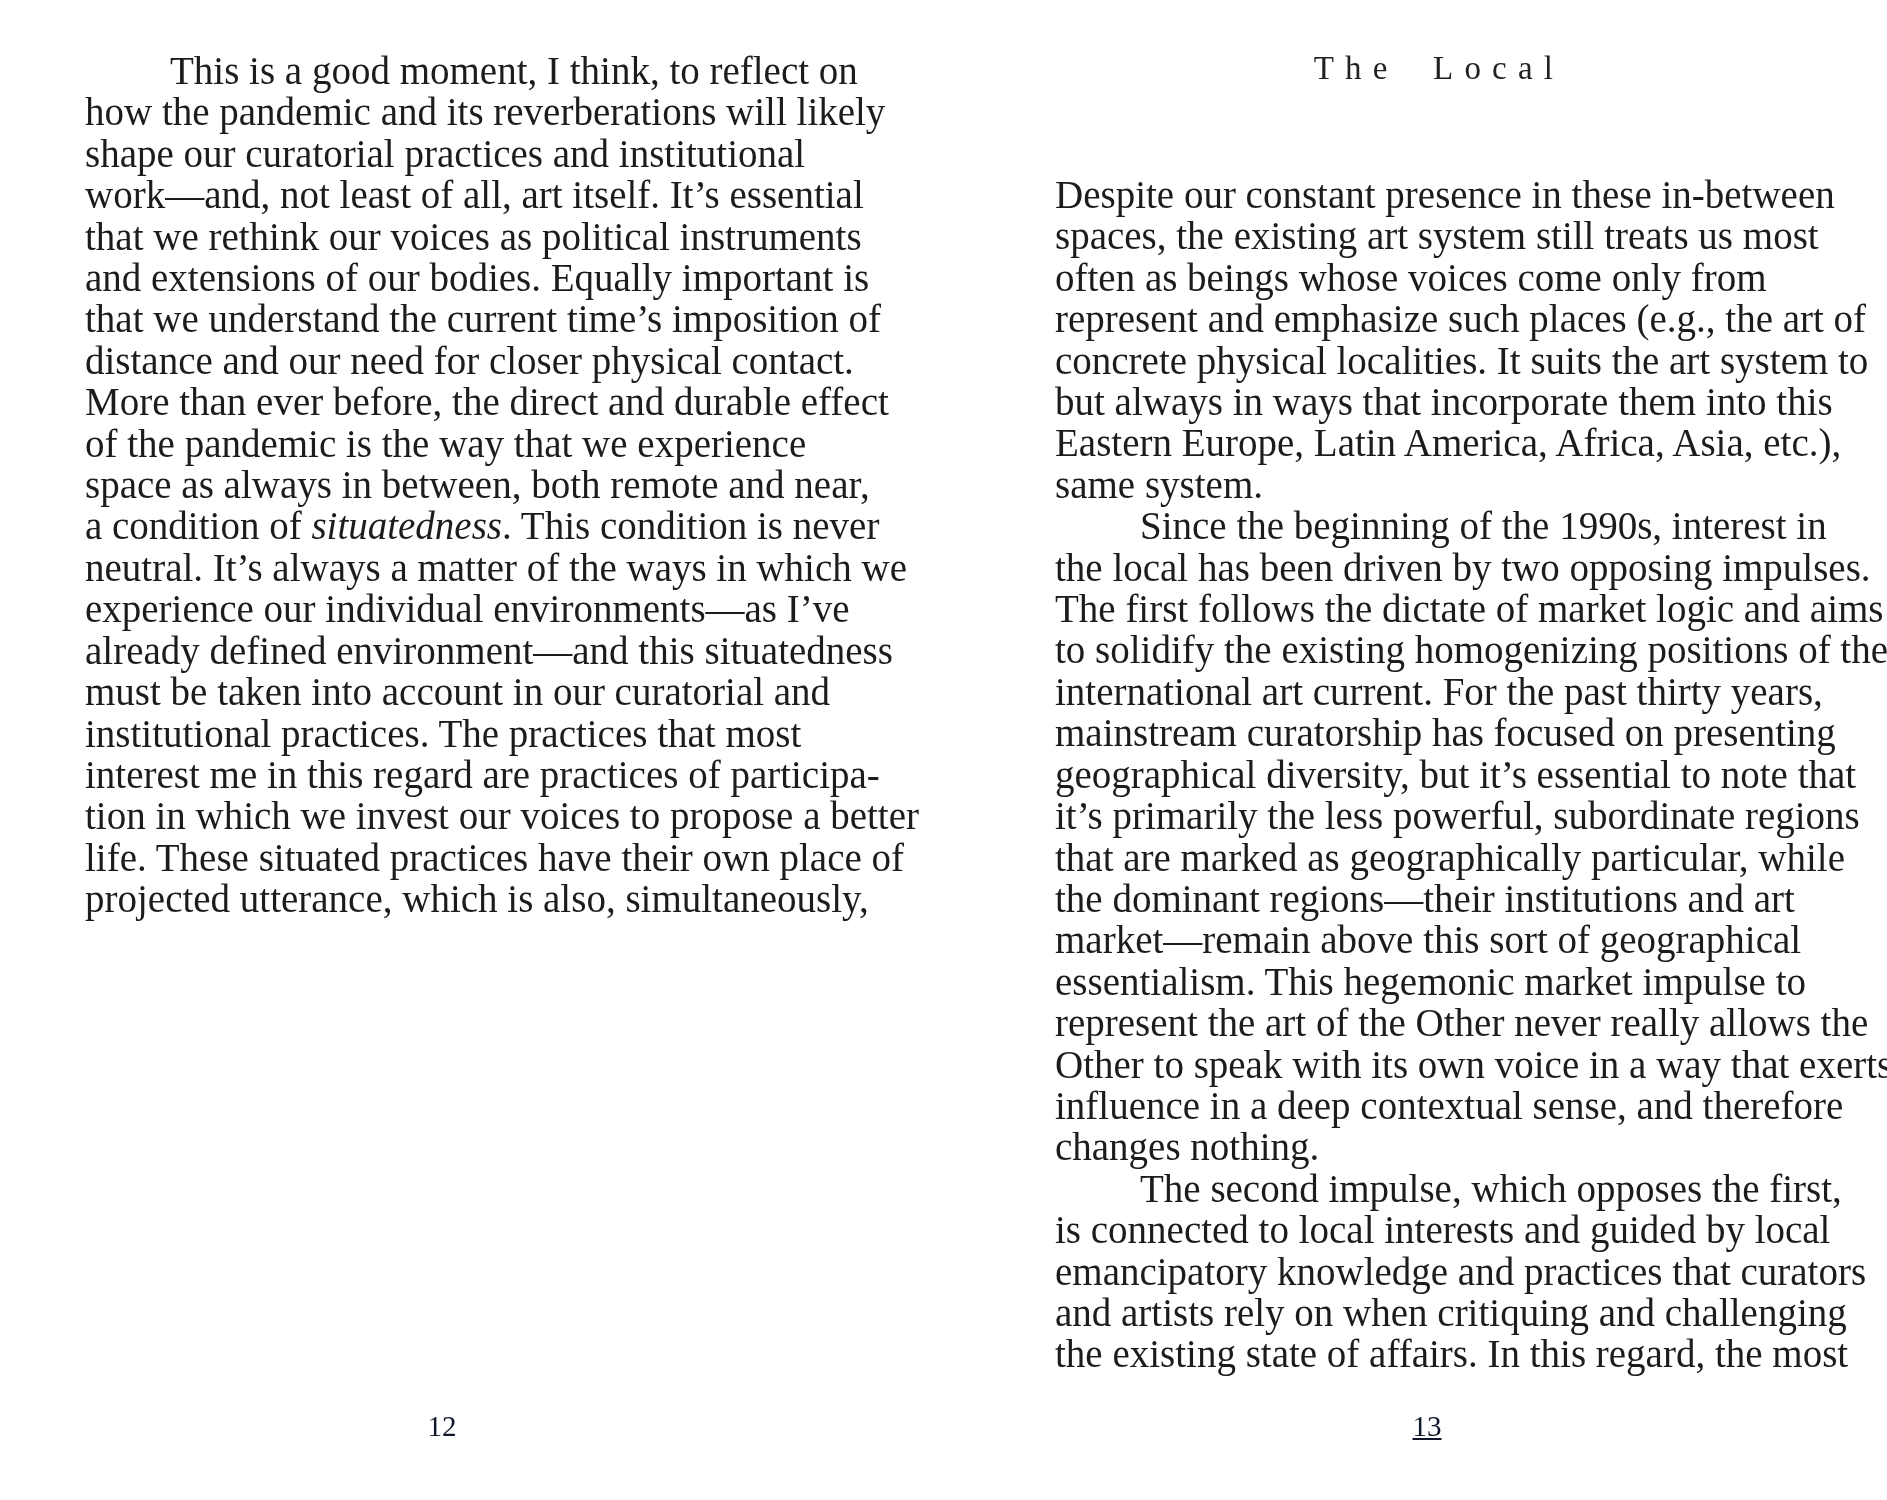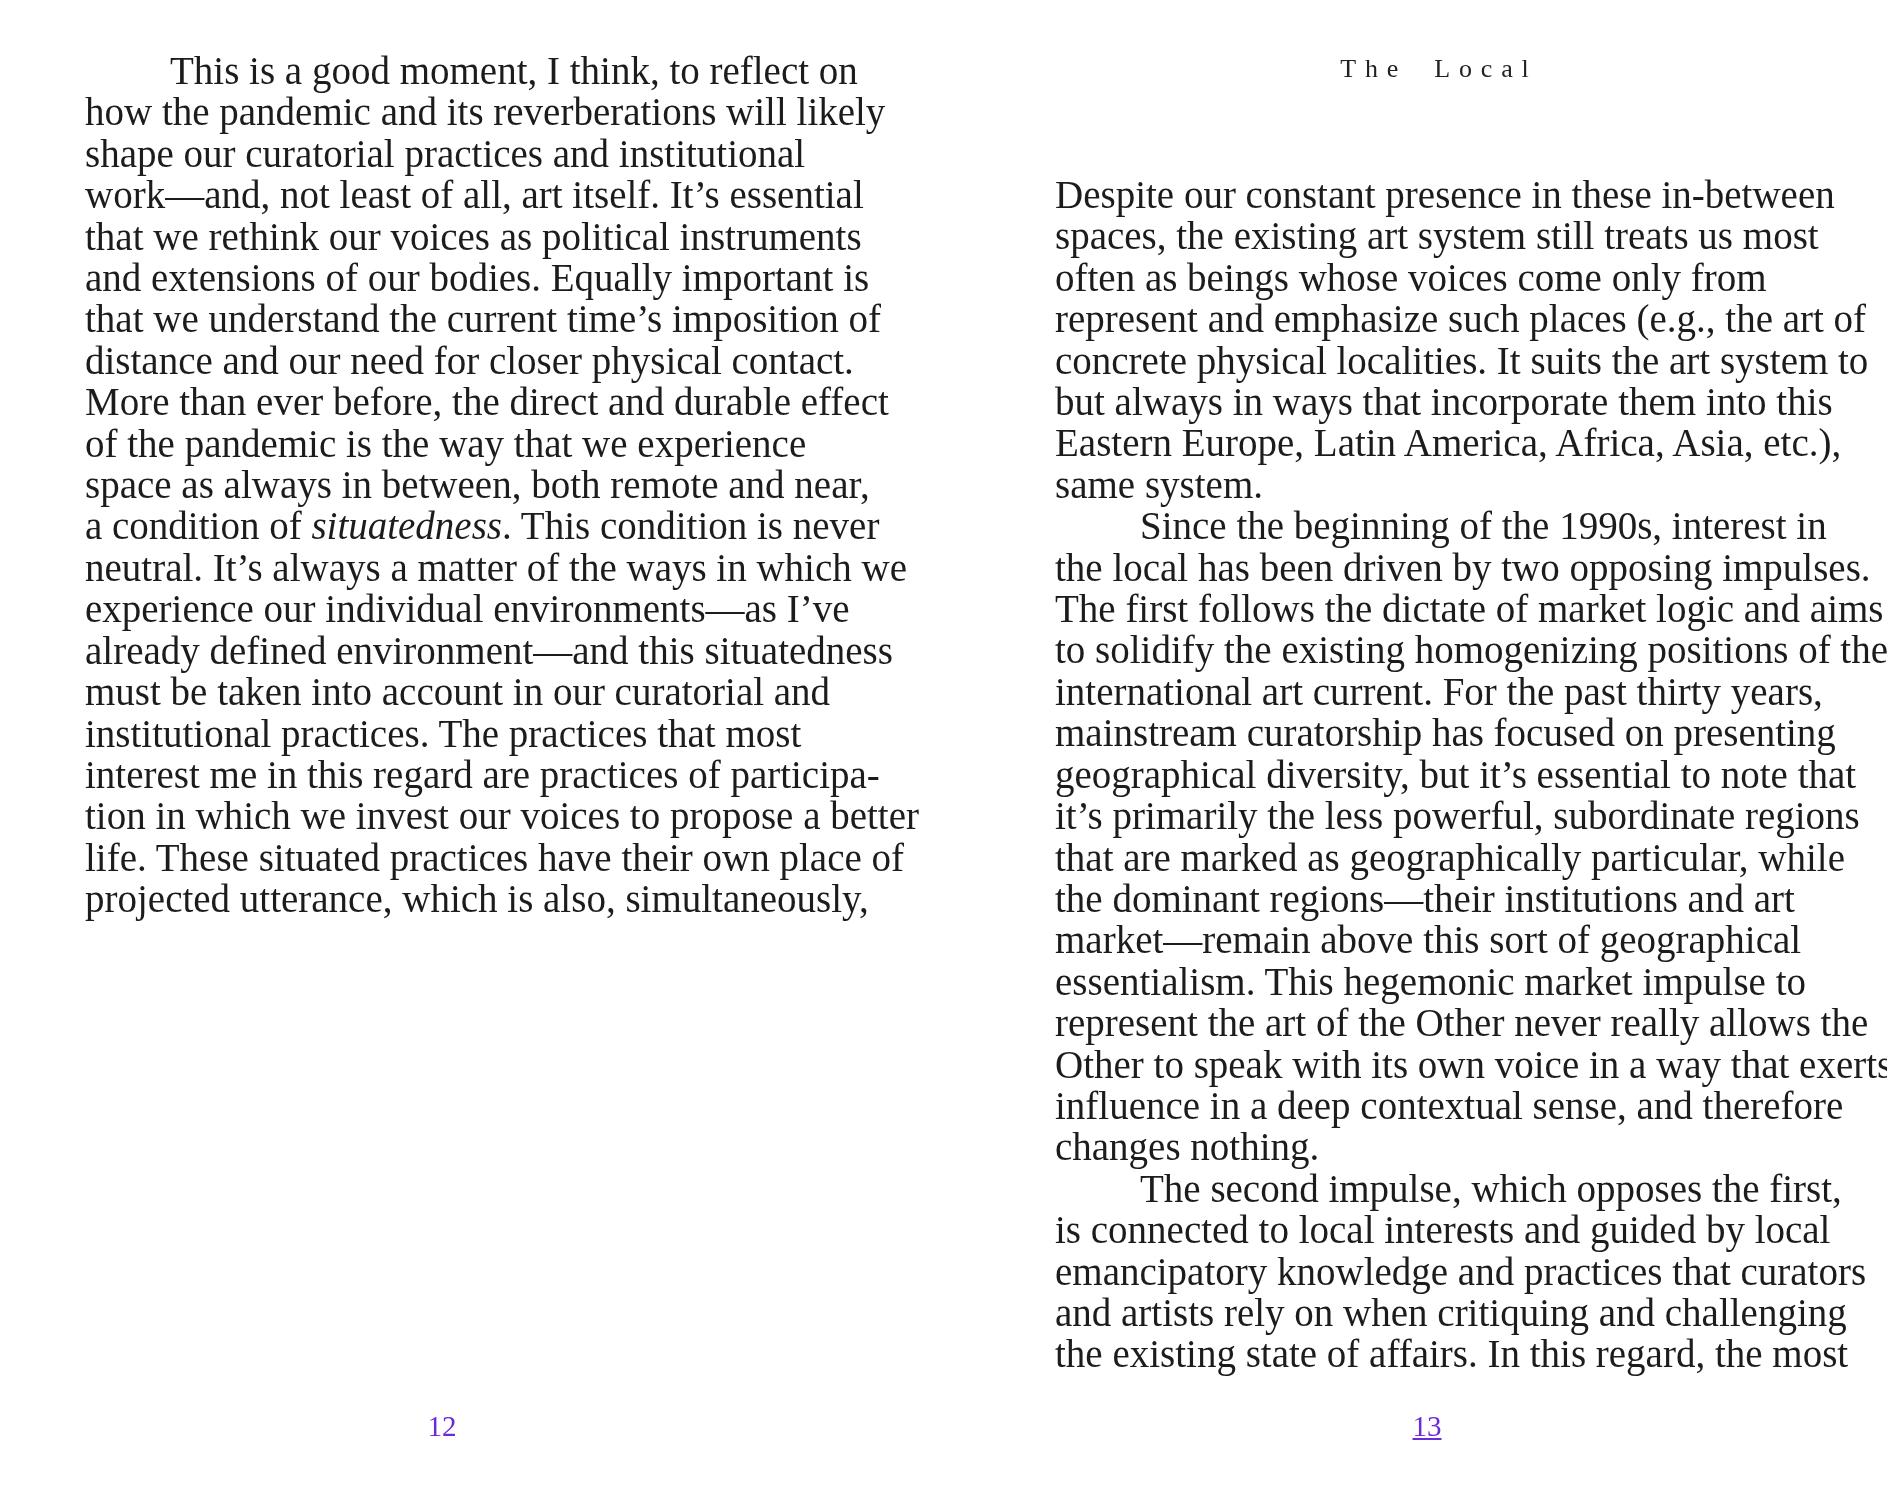--- a/index.html
+++ b/index.html
@@ -41,34 +41,34 @@
   .line { white-space: nowrap; }
   .line.indent { text-indent: 85px; }
   .line i { font-style: italic; }
 
   .running-header {
     position: absolute;
     left: 112px;
     top: 48px;
     width: 768px;
     text-align: center;
-    font-size: 26px;
+    font-size: 33px;
     line-height: 41.4px;
     letter-spacing: 0.34em;
     word-spacing: 0.45em;
     color: #222222;
   }
   .pagenum {
     position: absolute;
     top: 1406px;
     width: 768px;
     text-align: center;
     font-size: 29px;
     line-height: 41.4px;
-    color: #6d28d9;
+    color: #0f172a;
   }
   .page-left .pagenum  { left: 58px; }
   .page-right .pagenum { left: 100px; text-decoration: underline; }
 </style>
 </head>
 <body>
 
 <div class="spread">
 
   <div class="page page-left">

